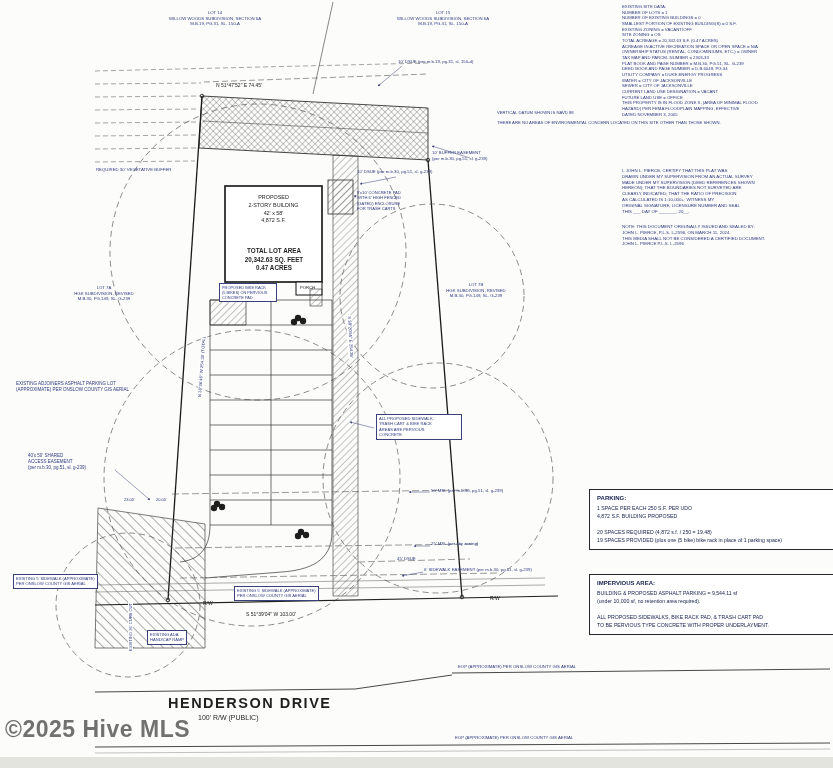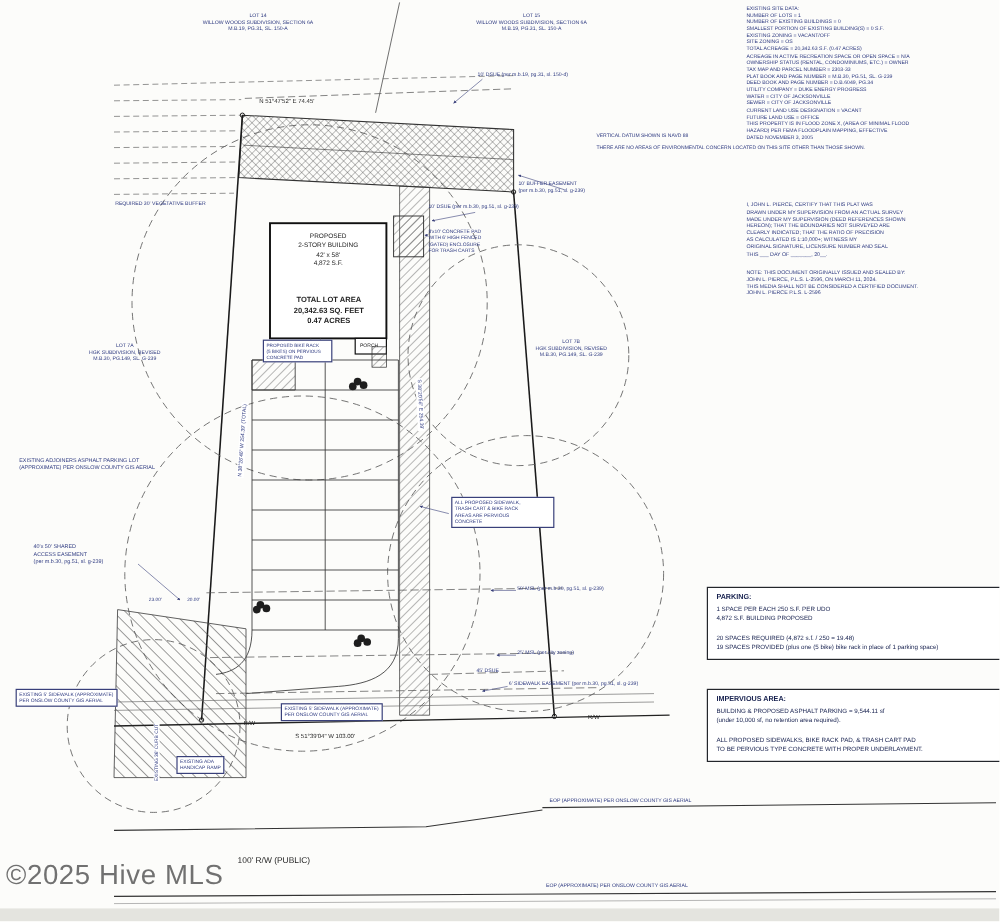--- a/index.html
+++ b/index.html
@@ -8,21 +8,21 @@
   svg{position:absolute;left:0;top:0;}
   .lbl{position:absolute;color:#2e3a80;white-space:pre-line;line-height:1.32;
        font-family:"Liberation Sans",sans-serif;}
   .dark{color:#1f1f1f;}
   .ctr{text-align:center;}
   .bx{border:0.5px solid #39407a;background:#fff;padding:1px 2px;}
   .rot{transform-origin:0 0;white-space:nowrap;background:#fff;padding:0 1px;}
   .info{position:absolute;border:1px solid #23262b;background:#fff;padding:5px 7px;color:#16204e;}
   .info .t{font-size:6px;font-weight:bold;margin-bottom:3px;}
   .info .b{font-size:5.2px;line-height:1.55;white-space:pre-line;}
-  .watermark{position:absolute;color:rgba(88,88,88,.85);font-size:23px;font-weight:400;
+  .watermark{position:absolute;color:rgba(88,88,88,.85);font-size:23px;font-weight:700;
              letter-spacing:.5px;}
   .scanstrip{position:absolute;left:0;top:757px;width:833px;height:11px;background:#e4e4df;}
 </style>
 </head>
 <body>
 
 <div class="sheet">
 
   <svg width="833" height="768" viewBox="0 0 833 768">
     <defs>
@@ -270,17 +270,18 @@
     <div class="t">IMPERVIOUS AREA:</div>
     <div class="b">BUILDING &amp; PROPOSED ASPHALT PARKING = 9,544.11 sf
 (under 10,000 sf, no retention area required).
 
 ALL PROPOSED SIDEWALKS, BIKE RACK PAD, &amp; TRASH CART PAD
 TO BE PERVIOUS TYPE CONCRETE WITH PROPER UNDERLAYMENT.</div>
   </div>
 
   <div class="lbl" style="left:458px;top:664px;font-size:4.3px;">EOP (APPROXIMATE) PER ONSLOW COUNTY GIS AERIAL</div>
   <div class="lbl" style="left:455px;top:735px;font-size:4.3px;">EOP (APPROXIMATE) PER ONSLOW COUNTY GIS AERIAL</div>
+  <div class="lbl dark" style="left:168px;top:694px;font-size:14.5px;font-weight:600;letter-spacing:1.5px;">HENDERSON DRIVE</div>
   <div class="lbl dark" style="left:198px;top:713px;font-size:7px;">100' R/W  (PUBLIC)</div>
 
   <div class="watermark" style="left:5px;top:716px;">©2025 Hive MLS</div>
   <div class="scanstrip"></div>
 </div>
 
 </body></html>

